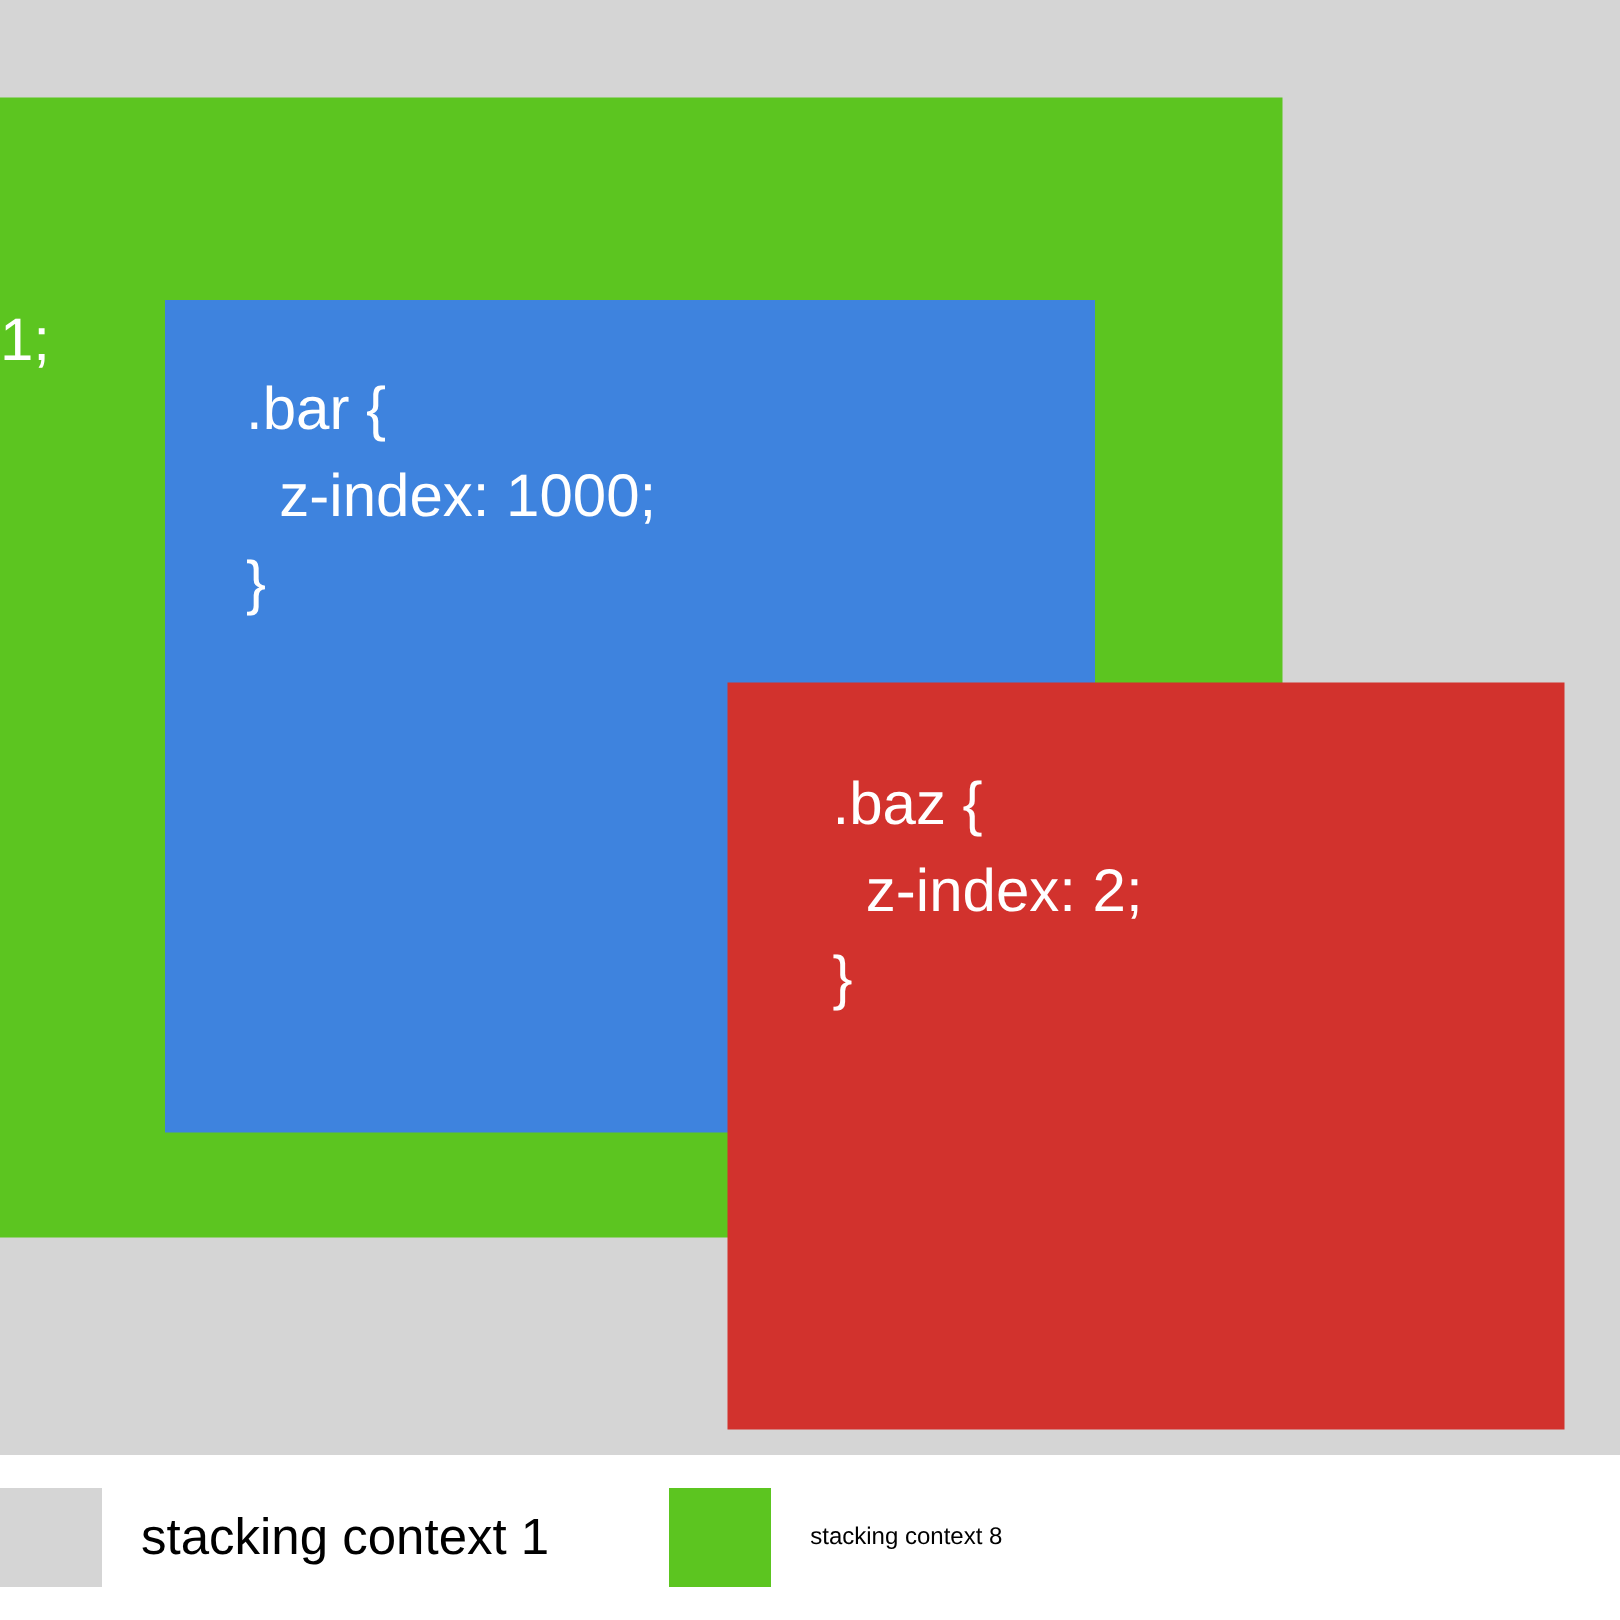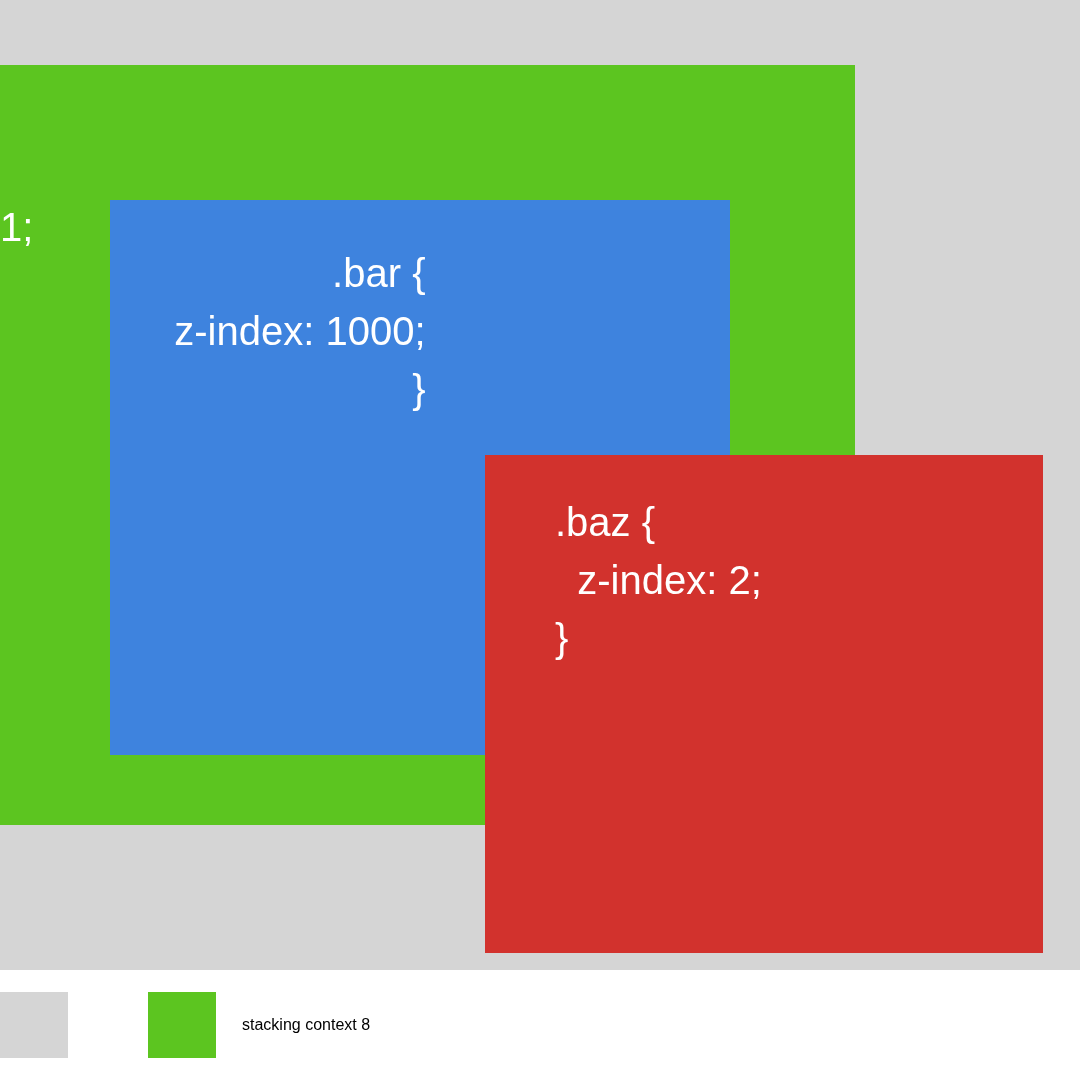--- a/index.html
+++ b/index.html
@@ -55,26 +55,25 @@
       font-family: -apple-system, BlinkMacSystemFont, "Segoe UI", Helvetica, Arial, sans-serif;
     }
     .green-text {
       position: absolute;
       top: 198px;
       left: 0;
     }
     .blue-text {
       position: absolute;
       top: 244px;
-      left: 152px;
-      text-align: right;
+      left: 164px;
     }
     .red-text {
       position: absolute;
-      top: 493px;
+      top: 507px;
       left: 555px;
     }
     .legend-bar {
       position: absolute;
       top: 970px;
       left: 0;
       width: 1080px;
       height: 110px;
       background: #ffffff;
       display: flex;
@@ -118,18 +117,19 @@
   z-index: 1000;
 }</div>
   <div class="code red-text">.baz {
   z-index: 2;
 }</div>
 </div>
 
 <div class="legend-bar">
   <div class="legend-item">
     <div class="swatch swatch-grey"></div>
+    <span class="legend-label">stacking context 1</span>
   </div>
   <div class="legend-item">
     <div class="swatch swatch-green"></div>
     <span class="legend-label867">stacking context 8</span>
   </div>
 </div>
 
 </body></html>

